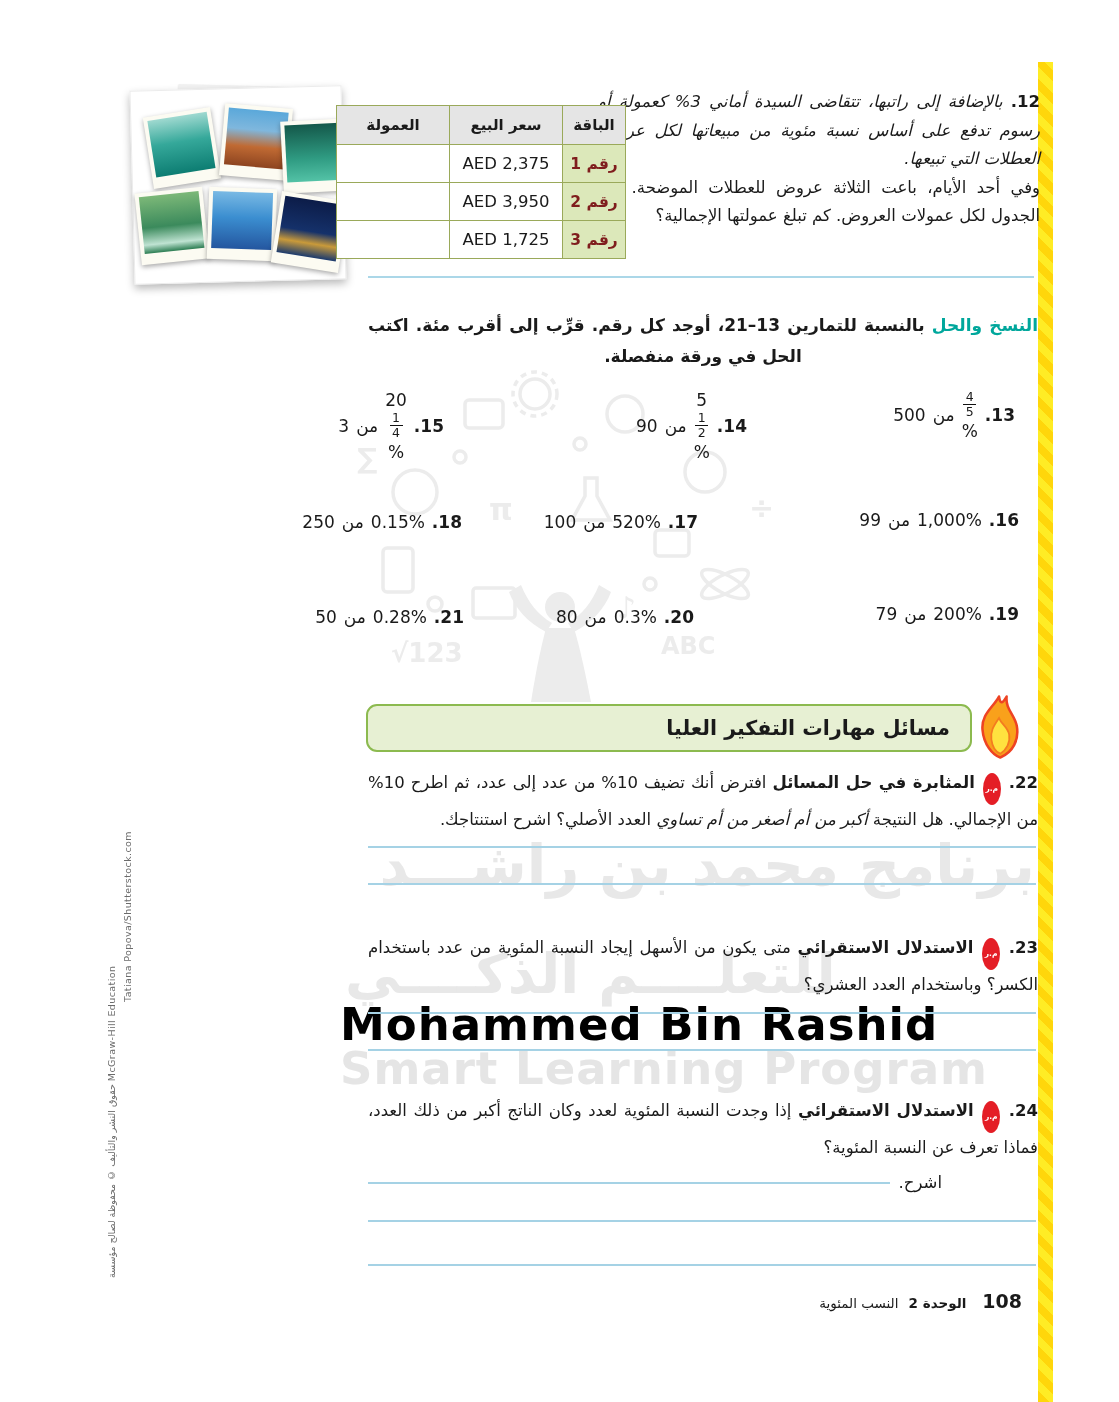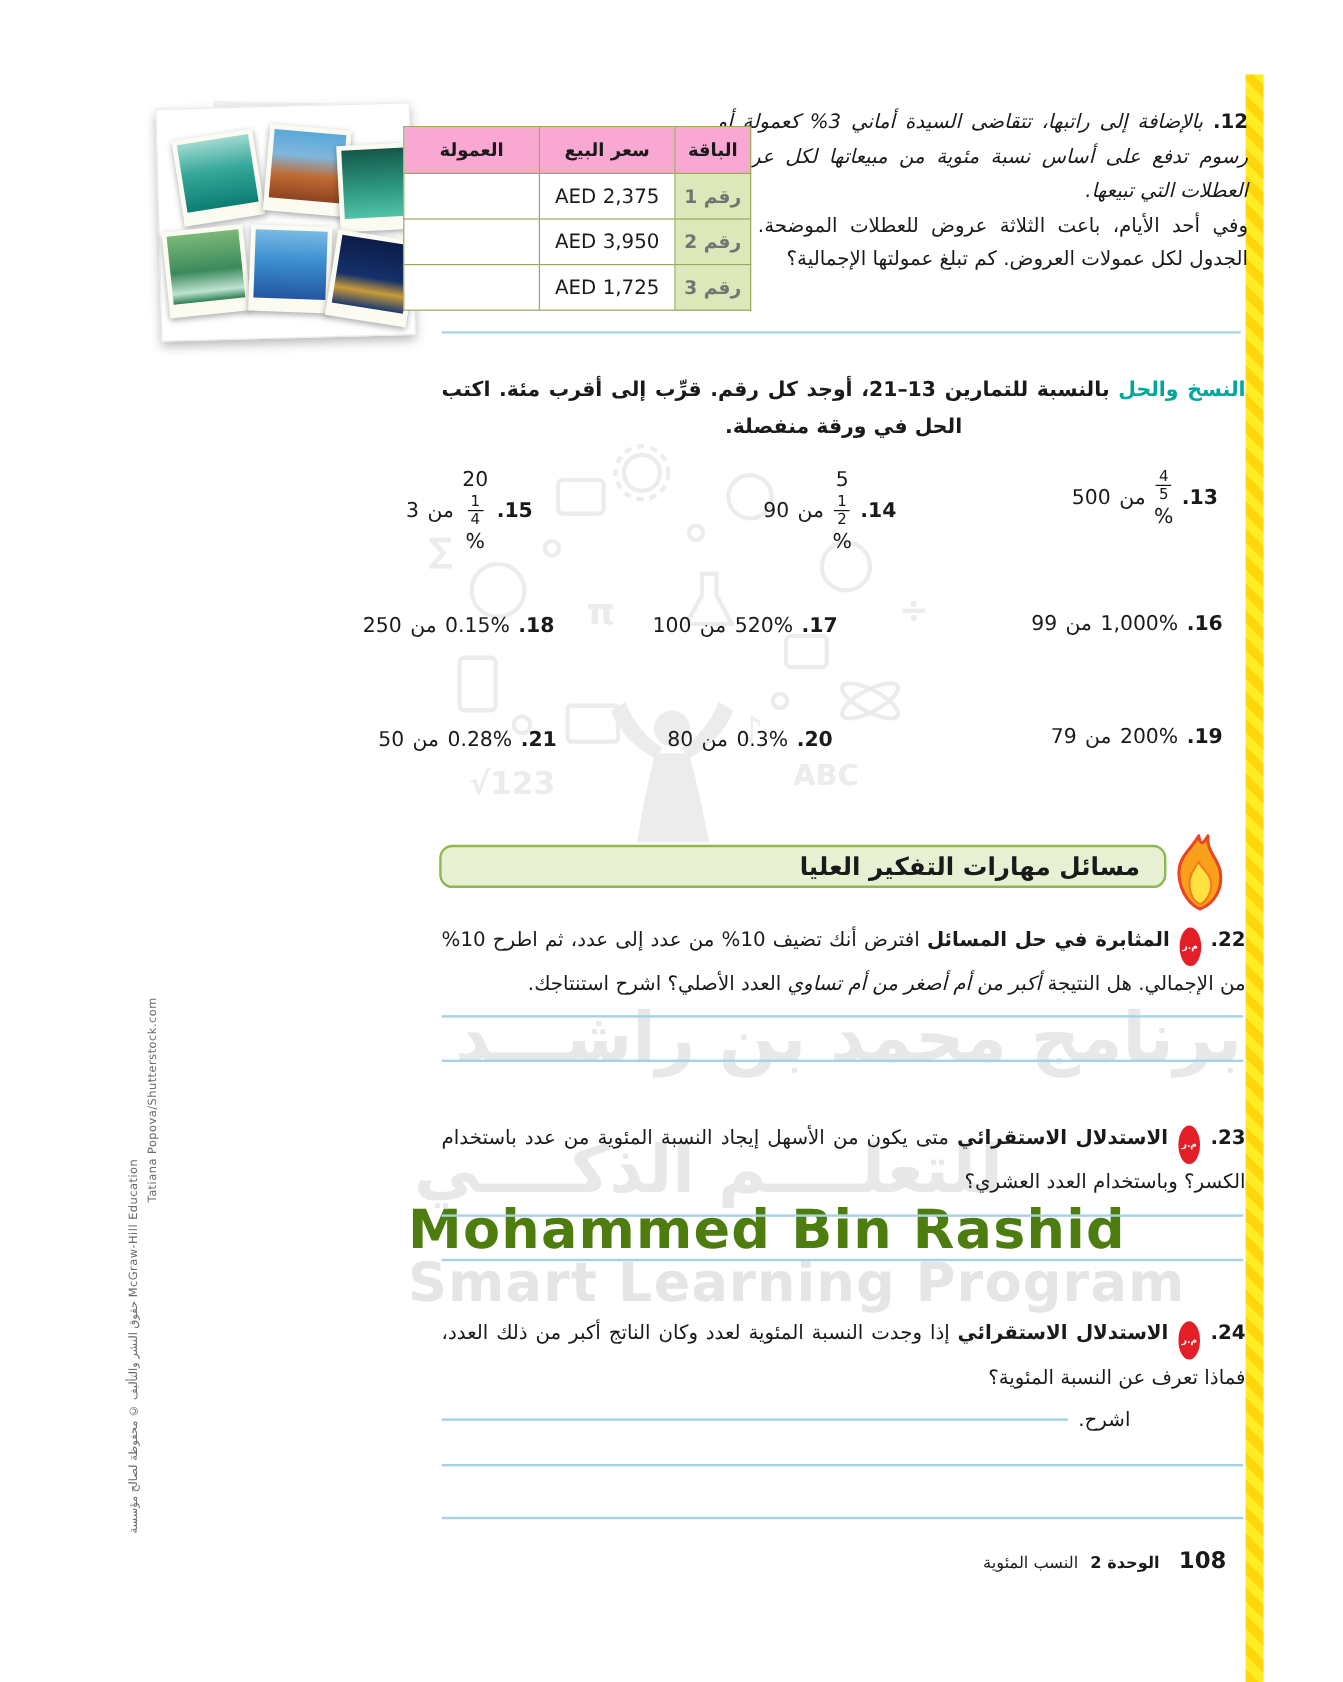--- a/index.html
+++ b/index.html
@@ -38,42 +38,42 @@
   .img6{background:linear-gradient(180deg,#0c1c48 0%,#15316a 55%,#c99a3a 76%,#1b3a6e 100%);}
 
   
   .p12{position:absolute;left:598px;top:88px;width:442px;direction:rtl;text-align:justify;
        font-size:16.5px;line-height:28.5px;z-index:2;}
   .p12 .para1{font-style:italic;}
   .pnum{font-weight:bold;font-style:normal;}
   .comm-table{position:absolute;left:336px;top:105px;border-collapse:collapse;z-index:5;
        font-size:15.5px;background:#fff;}
   .comm-table th,.comm-table td{border:1.6px solid #9aa95a;padding:0 6px;height:37px;text-align:center;}
-  .comm-table th{background:#f9a8d4;font-weight:bold;font-size:15px;height:38px;margin-left:16px;}
-  .comm-table td.lbl{background:#dce8ba;color:#737373;font-weight:bold;width:50px;}
+  .comm-table th{background:#e5e5e5;font-weight:bold;font-size:15px;height:38px;margin-left:16px;}
+  .comm-table td.lbl{background:#dce8ba;color:#7f1d1d;font-weight:bold;width:50px;}
   .comm-table td.price{width:100px;font-size:16.5px;direction:ltr;}
   .comm-table td.comm{width:100px;}
 
   .divider{position:absolute;left:368px;top:276px;width:666px;border-top:2px solid #abd7e8;z-index:2;}
 
   
   .intro{position:absolute;left:368px;top:310px;width:670px;direction:rtl;font-weight:bold;
          font-size:17px;line-height:31px;text-align:justify;text-align-last:center;z-index:2;}
   .teal{color:#00a79c;}
   .ex{position:absolute;display:flex;direction:rtl;gap:7px;align-items:center;font-size:17px;z-index:2;}
   .exnum{font-weight:bold;}
   .val{display:inline-flex;align-items:center;gap:1px;flex-direction:column;}
   .frac{display:inline-flex;flex-direction:column;align-items:center;font-size:12.5px;line-height:1.15;}
   .frac .fn{border-bottom:1.3px solid #111;padding:0 2.5px;}
   .ex13{top:390px;right:104px;}  .ex14{top:390px;right:372px;}  .ex15{top:390px;right:675px;}
   .ex16{top:510px;right:100px;}  .ex17{top:512px;right:421px;}  .ex18{top:512px;right:657px;}
   .ex19{top:604px;right:100px;}  .ex20{top:607px;right:425px;}  .ex21{top:607px;right:655px;}
 
   
-  .banner{position:absolute;left:366px;top:704px;width:606px;height:36px;background:#e7f0d3;
+  .banner{position:absolute;left:366px;top:704px;width:606px;height:48px;background:#e7f0d3;
           border:2.5px solid #8cba4f;border-radius:11px;display:flex;align-items:center;
           direction:rtl;padding-right:20px;box-sizing:border-box;font-size:20.5px;font-weight:bold;z-index:2;}
   .flame{position:absolute;left:966px;top:694px;width:66px;height:66px;z-index:3;}
 
   
   .prob{position:absolute;left:368px;width:670px;direction:rtl;text-align:justify;
         font-size:16.5px;line-height:29px;z-index:2;}
   .p22{top:768px;}  .p23{top:933px;}  .p24{top:1096px;}
   .badge{display:inline-flex;width:18px;height:32px;border-radius:50%;background:#e41e26;color:#fff;
          font-size:7.5px;font-weight:bold;align-items:center;justify-content:center;
@@ -83,21 +83,21 @@
   .l22a{top:846px;} .l22b{top:883px;}
   .l23a{top:1012px;} .l23b{top:1049px;}
   .l24a{top:1220px;} .l24b{top:1264px;}
   .explain-row{display:flex;direction:rtl;align-items:baseline;margin-top:6px;padding-right:96px;}
   .explain-row .fill-line{flex:1;border-top:2px solid #a5d2e5;margin-right:9px;transform:translateY(-4px);}
 
   
   .wm{position:absolute;color:#e8e8e8;font-weight:bold;z-index:0;white-space:nowrap;}
   .wm-ar1{right:84px;top:832px;font-size:57px;direction:rtl;}
   .wm-ar2{left:345px;top:942px;font-size:55px;direction:rtl;}
-  .wm-en1{left:340px;top:998px;font-size:45px;letter-spacing:1px;color:#4d7c0f;}
+  .wm-en1{left:340px;top:998px;font-size:45px;letter-spacing:1px;color:#000000;}
   .wm-en2{left:340px;top:1042px;font-size:45px;letter-spacing:1px;color:#e5e5e5;}
   .tree{position:absolute;left:325px;top:352px;z-index:0;}
 
   
   .footer{position:absolute;top:1290px;right:97px;display:flex;direction:rtl;align-items:baseline;
           gap:16px;z-index:2;}
   .footer .pageno{font-size:19px;font-weight:bold;}
   .footer .unit{font-weight:bold;font-size:13.5px;margin-left:5px;}
   .footer .topic{font-size:13.5px;}
 </style>

